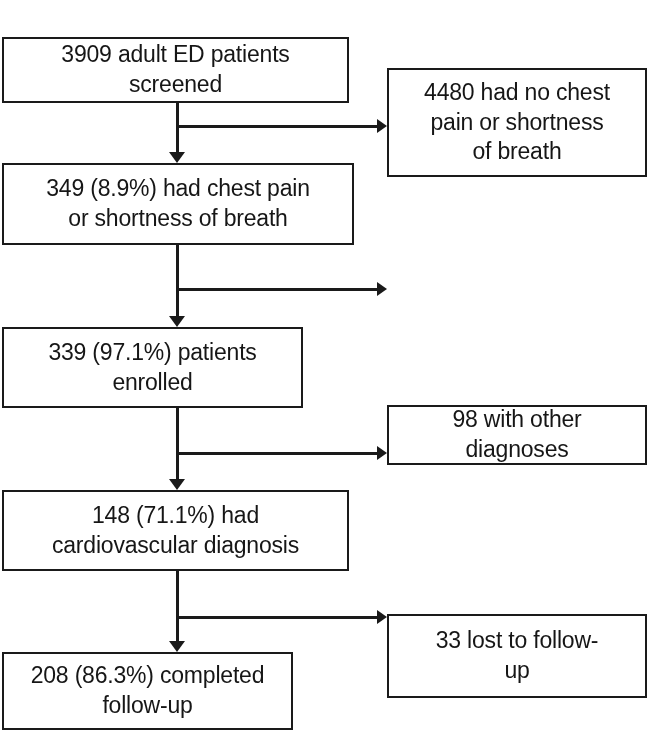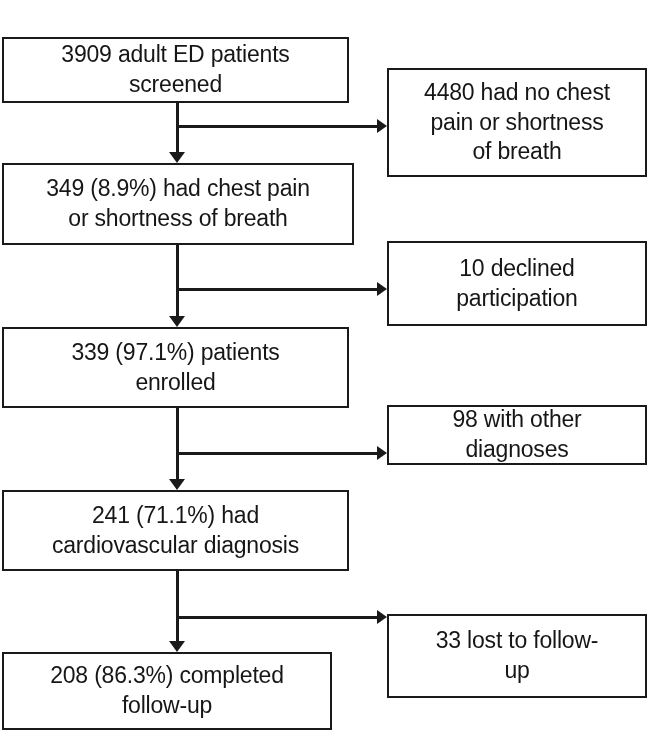--- a/index.html
+++ b/index.html
@@ -73,45 +73,41 @@
   <div class="node" style="left:2px; top:2px; width:347px; height:66px;margin-top:35px;">
     <span class="node-text">3909 adult ED patients
 screened</span>
   </div>
 
   <div class="node" style="left:2px; top:163px; width:352px; height:82px;">
     <span class="node-text">349 (8.9%) had chest pain
 or shortness of breath</span>
   </div>
 
-  <div class="node" style="left:2px; top:327px; width:347px; height:81px;">
+  <div class="node" style="left:2px; top:327px; width:301px; height:81px;">
     <span class="node-text">339 (97.1%) patients
 enrolled</span>
   </div>
 
   <div class="node" style="left:2px; top:490px; width:347px; height:81px;">
-    <span class="node-text">241 (71.1%) had
+    <span class="node-text">148 (71.1%) had
 cardiovascular diagnosis</span>
   </div>
 
-  <div class="node" style="left:2px; top:652px; width:330px; height:78px;">
+  <div class="node" style="left:2px; top:652px; width:291px; height:78px;">
     <span class="node-text">208 (86.3%) completed
 follow-up</span>
   </div>
 
   <div class="node" style="left:387px; top:68px; width:260px; height:109px;">
     <span class="node-text">4480 had no chest
 pain or shortness
 of breath</span>
   </div>
 
-  <div class="node" style="left:387px; top:241px; width:260px; height:85px;">
-    <span class="node-text">10 declined
-participation</span>
-  </div>
 
   <div class="node" style="left:387px; top:405px; width:260px; height:60px;">
     <span class="node-text">98 with other
 diagnoses</span>
   </div>
 
   <div class="node" style="left:387px; top:570px; width:260px; height:84px;margin-top:44px;">
     <span class="node-text">33 lost to follow-
 up</span>
   </div>

